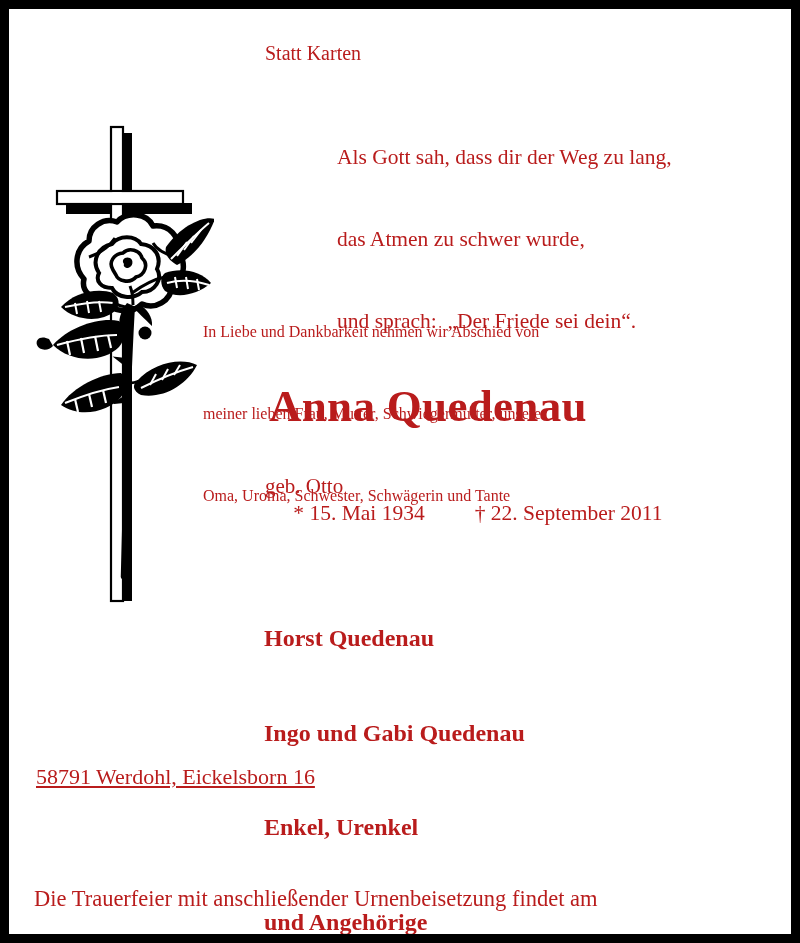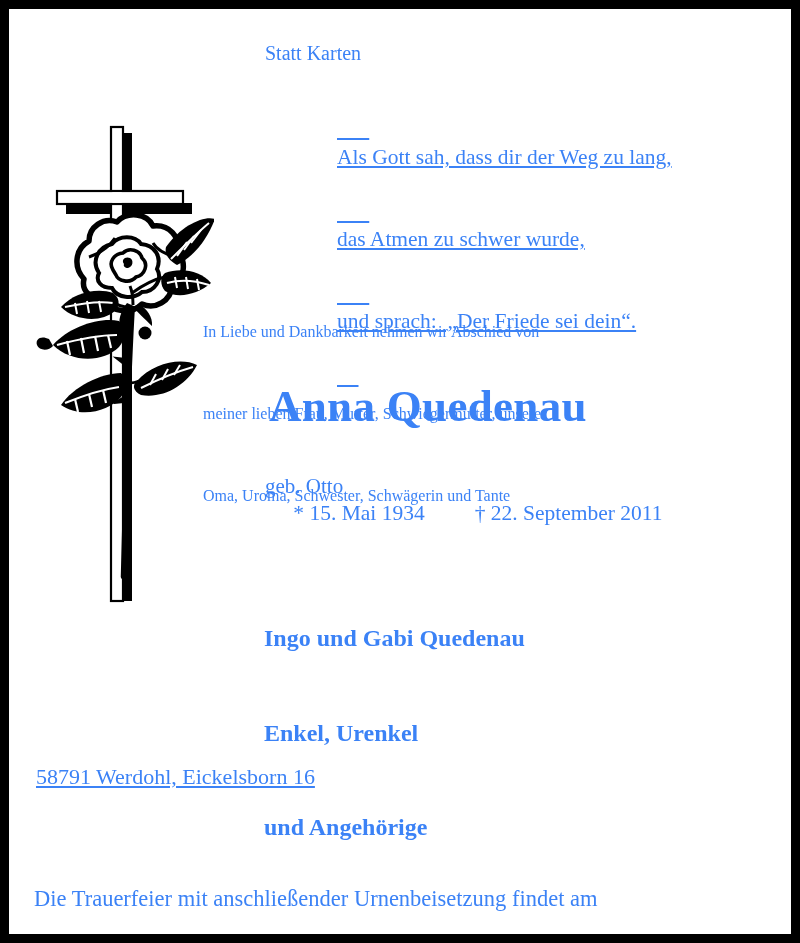--- a/index.html
+++ b/index.html
@@ -29,35 +29,34 @@
   #illustration {
     position: absolute;
     left: 20px;
     top: 98px;
     width: 185px;
     height: 500px;
   }
   #illustration svg { display: block; }
 
   
-  .txt { position: absolute; color: #3b82f6; white-space: pre; }
+  .txt { position: absolute; color: #b91c1c; white-space: pre; }
 
   #statt-karten {
     left: 256px;
     top: 31px;
     font-size: 20px;
     line-height: 26px;
   }
 
   #poem {
     left: 328px;
     top: 80px;
     font-size: 21.5px;
     line-height: 27.4px;
-    text-decoration: underline;
   }
 
   #dedication {
     left: 194px;
     top: 254px;
     font-size: 16px;
     line-height: 27.4px;
   }
 
   #deceased-name {
@@ -286,20 +285,21 @@
 
     <div class="txt" id="deceased-name">Anna Quedenau</div>
 
     <div class="txt" id="maiden-name">geb. Otto</div>
 
     <div class="txt" id="dates">
       <span>* 15. Mai 1934</span><span class="gap"></span><span>† 22. September 2011</span>
     </div>
 
     <div class="txt" id="family">
+      <div>Horst Quedenau</div>
       <div>Ingo und Gabi Quedenau</div>
       <div>Enkel, Urenkel</div>
       <div>und Angehörige</div>
     </div>
 
     <div class="txt" id="address">58791 Werdohl, Eickelsborn 16</div>
 
     <div class="txt" id="service">
       <div>Die Trauerfeier mit anschließender Urnenbeisetzung findet am</div>
       

